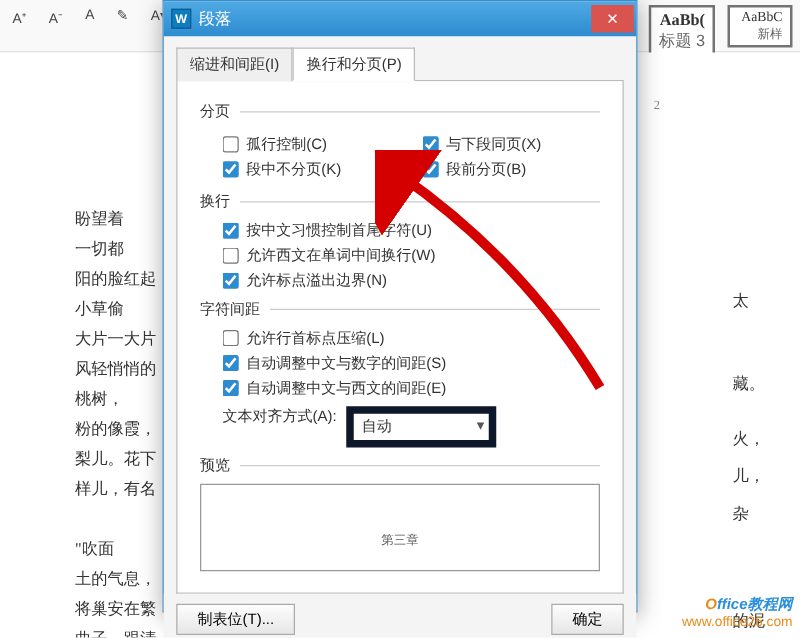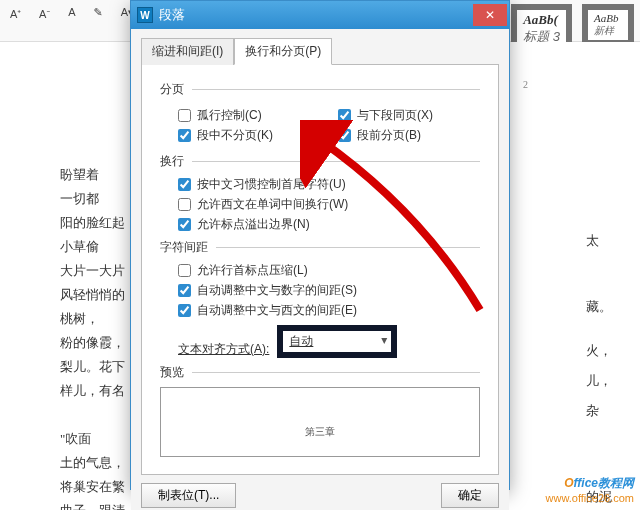--- a/index.html
+++ b/index.html
@@ -27,29 +27,28 @@
     flex-wrap: wrap;
   }
   .tb-btn {
     display: inline-block;
     padding: 1px 3px;
     color: #444;
     font-size: 11px;
     border: 1px solid transparent;
   }
   .style-box {
-    border: 6px solid #737373;
+    border: 2px solid #737373;
     padding: 2px 6px;
     font-size: 11px;
     display: flex;
     flex-direction: column;
-    align-items: flex-start;
+    align-items: flex-end;
     min-width: 52px;
     background: #fff;
-    font-style: italic;
   }
   .style-box .preview { font-family: Times, serif; }
   .bg-doc {
     position: absolute;
     top: 42px; left: 0; right: 0; bottom: 0;
     background: #fff;
     padding: 120px 40px 20px 60px;
     font-size: 13px;
     line-height: 22px;
     color: #333;
@@ -146,23 +145,22 @@
   }
   .two-col { display: flex; }
   .two-col > div { flex: 1; }
   input[type="checkbox"] {
     width: 13px; height: 13px;
     accent-color: #2d8cd0;
   }
   .align-row {
     margin: 6px 0 0 18px;
     display: flex;
-    align-items: flex-end;
+    align-items: flex-start;
     gap: 8px;
-    text-decoration: underline;
   }
   .combo {
     border: 6px solid #0f172a;
     background: #fff;
     padding: 2px 20px 2px 6px;
     position: relative;
     width: 120px;
     font-size: 12px;
   }
   .combo::after {
@@ -246,21 +244,21 @@
     <span class="preview" style="font-size:10px;color:#888">AaBbCcDd</span>
   </div>
   <div class="style-box">
     <span class="preview" style="font-size:16px;font-weight:bold">AaBh</span>
   </div>
   <div class="style-box">
     <span class="preview" style="font-size:13px;font-weight:bold">AaBb(</span>
     <span style="font-size:13px;color:#666">标题 3</span>
   </div>
   <div class="style-box">
-    <span class="preview" style="font-size:11px">AaBb</span>
+    <span class="preview" style="font-size:11px">AaBbC</span>
     <span style="font-size:10px;color:#666">新样</span>
   </div>
 </div>
 
 <div class="bg-doc">
   <p>盼望着</p>
   <p>一切都</p>
   <p>阳的脸红起</p>
   <p>小草偷</p>
   <p>大片一大片</p>

